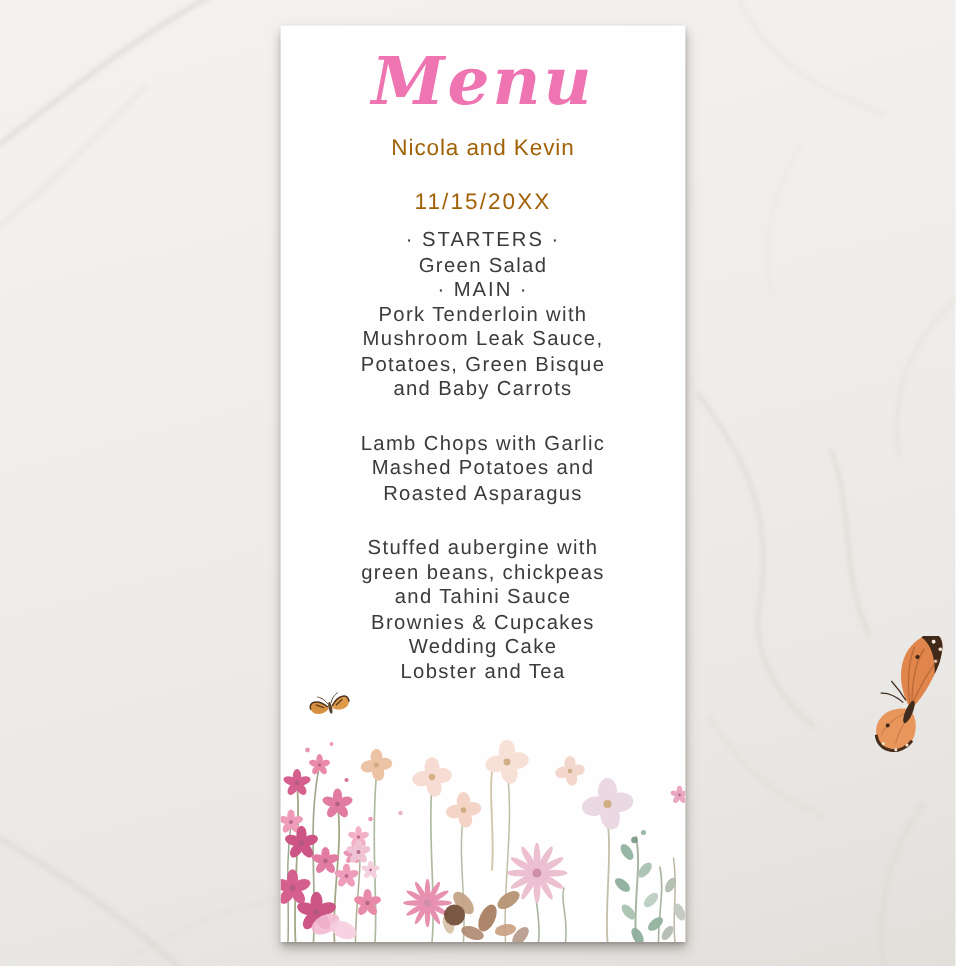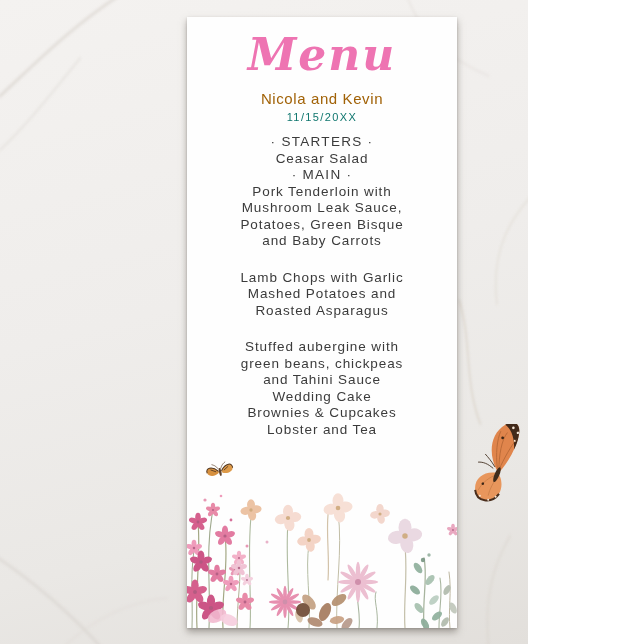--- a/index.html
+++ b/index.html
@@ -1,21 +1,21 @@
 <!DOCTYPE html>
 <html><head>
 <meta charset="utf-8">
 <style>
   * { margin: 0; padding: 0; box-sizing: border-box; }
   html, body { width: 644px; height: 644px; }
   body { font-family: "Liberation Sans", sans-serif; }
 
   .scene {
     position: relative;
-    width: 528px; height: 644px;
+    width: 637px; height: 644px;
     background: linear-gradient(165deg, #f4f2f0 0%, #efedeb 45%, #eae8e5 75%, #e2dfdb 100%);
     overflow: hidden;
   }
   .marble-veins { position: absolute; inset: 0; width: 100%; height: 100%; }
 
   .card {
     position: absolute;
     left: 187px; top: 17px;
     width: 270px; height: 611px;
     background: #fefefe;
@@ -35,24 +35,25 @@
     letter-spacing: 2px;
   }
   .couple {
     margin-top: 5px;
     font-size: 15px;
     line-height: 18px;
     letter-spacing: 0.6px;
     color: #a16207;
   }
   .date {
-    font-size: 11px;
+    font-size: 15px;
     line-height: 18px;
     letter-spacing: 1.4px;
-    color: #0f766e;
+    color: #a16207;
+    margin-top: 18px;
   }
 
   .menu-body {
     margin-top: 8px;
     font-size: 13.5px;
     line-height: 16.5px;
     letter-spacing: 0.9px;
     color: #3b3b3b;
     position: relative;
     z-index: 2;
@@ -104,40 +105,40 @@
   <div class="card">
 
     <div class="menu-title">Menu</div>
     <div class="couple">Nicola and Kevin</div>
     <div class="date">11/15/20XX</div>
 
     <div class="menu-body">
 
       <div class="section">
         <div class="sec-title">· STARTERS ·</div>
-        <div class="dish-line">Ceasar Salad</div>
+        <div class="dish-line">Green Salad</div>
       </div>
 
       <div class="section">
         <div class="sec-title">· MAIN ·</div>
         <div class="dish">Pork Tenderloin with
 Mushroom Leak Sauce,
 Potatoes, Green Bisque
 and Baby Carrots</div>
         <div class="dish">Lamb Chops with Garlic
 Mashed Potatoes and
 Roasted Asparagus</div>
         <div class="dish">Stuffed aubergine with
 green beans, chickpeas
 and Tahini Sauce</div>
       </div>
 
       <div class="section">
+        <div class="dish-line">Brownies &amp; Cupcakes</div>
         <div class="dish-line">Wedding Cake</div>
-        <div class="dish-line">Brownies &amp; Cupcakes</div>
         <div class="dish-line">Lobster and Tea</div>
       </div>
 
     </div>
 
     <svg class="floral" viewBox="0 0 270 178" aria-hidden="true">
       <defs>
         <g id="p5">
           <ellipse cx="0" cy="-5.2" rx="3.1" ry="5.2" fill="currentColor"></ellipse>
           <ellipse cx="0" cy="-5.2" rx="3.1" ry="5.2" fill="currentColor" transform="rotate(72)"></ellipse>

